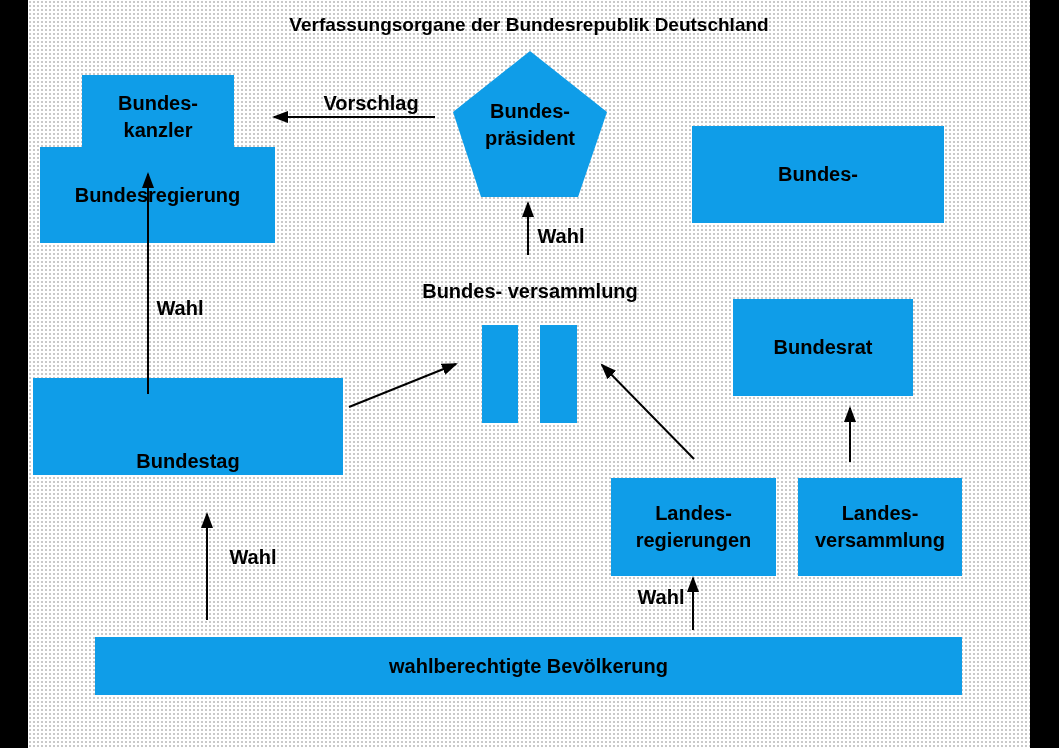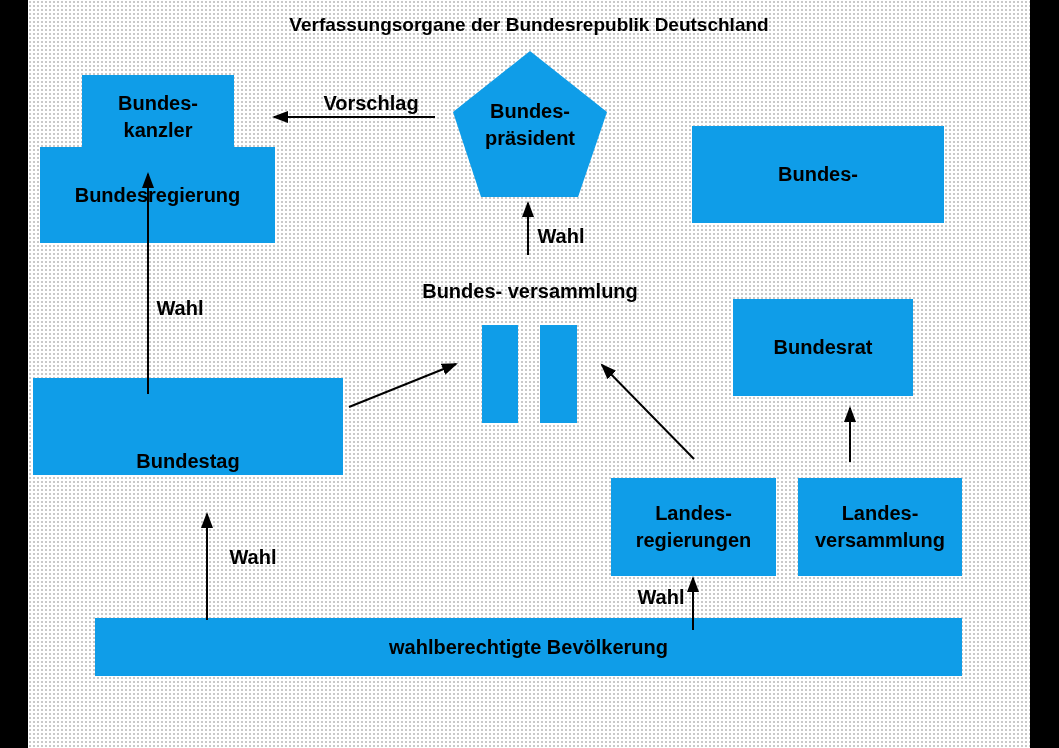--- a/index.html
+++ b/index.html
@@ -76,21 +76,21 @@
   <div class="node" style="left:611px;top:478px;width:165px;height:98px;">
     <span>Landes-</span>
     <span>regierungen</span>
   </div>
 
   <div class="node" style="left:798px;top:478px;width:164px;height:98px;">
     <span>Landes-</span>
     <span>versammlung</span>
   </div>
 
-  <div class="node" style="left:95px;top:618px;width:867px;height:58px;">
+  <div class="node" style="left:95px;top:637px;width:867px;height:58px;">
     <span>wahlberechtigte Bevölkerung</span>
   </div>
 
   <svg class="arrows" width="1059" height="748" viewBox="0 0 1059 748">
     <defs>
       <marker id="ah" markerWidth="9" markerHeight="8" refX="7" refY="3" orient="auto" markerUnits="strokeWidth">
         <path d="M0,0 L8,3 L0,6 z" fill="#000"></path>
       </marker>
     </defs>
     <line x1="435" y1="117" x2="274" y2="117" stroke="#000" stroke-width="2" marker-end="url(#ah)"></line>

